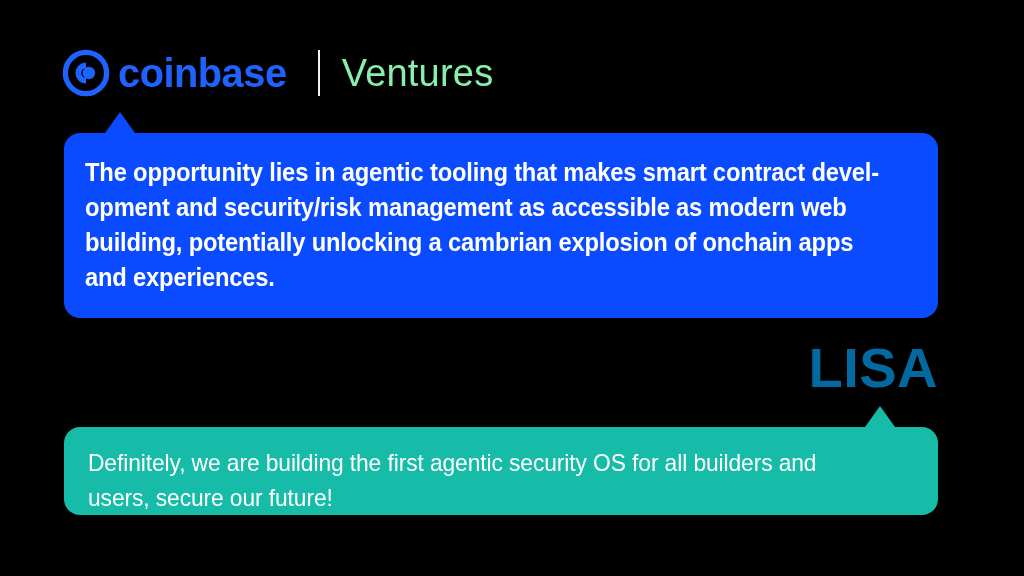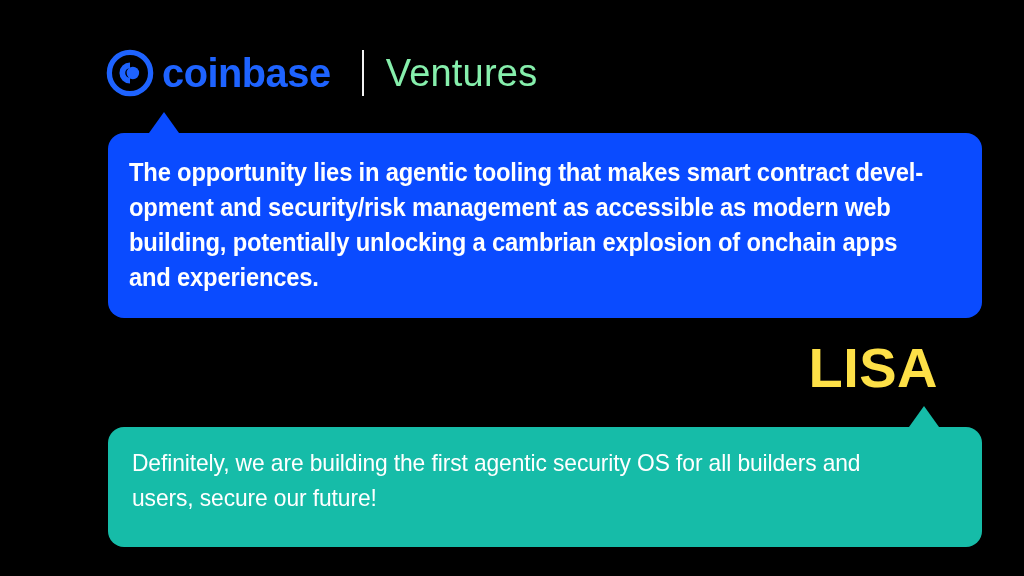--- a/index.html
+++ b/index.html
@@ -11,21 +11,20 @@
     width: 1024px;
     height: 576px;
     overflow: hidden;
     font-family: "Liberation Sans", sans-serif;
     position: relative;
   }
   .card {
     position: absolute;
     inset: 0;
     background: #000000;
-    margin-left: 44px;
   }
 
   
   .logo-lockup {
     position: absolute;
     left: 62px;
     top: 42px;
     height: 62px;
     display: flex;
     align-items: center;
@@ -100,33 +99,33 @@
     transform: scaleX(0.95);
     transform-origin: left top;
     width: 105%;
   }
 
   
   .speaker-name {
     position: absolute;
     right: 86px;
     top: 340px;
-    color: #fde047;
+    color: #0369a1;
     font-size: 56px;
     font-weight: 700;
     letter-spacing: 0.5px;
     line-height: 1;
   }
 
   
   .bubble-teal {
     left: 64px;
     top: 427px;
     width: 874px;
-    height: 120px;
+    height: 88px;
     background: #16BCA8;
     padding: 18px 40px 0 24px;
   }
   .bubble-teal .bubble-tail {
     right: 43px;
     top: -21px;
     border-bottom: 21px solid #16BCA8;
   }
   .quote-text-teal {
     color: #FFFFFF;

